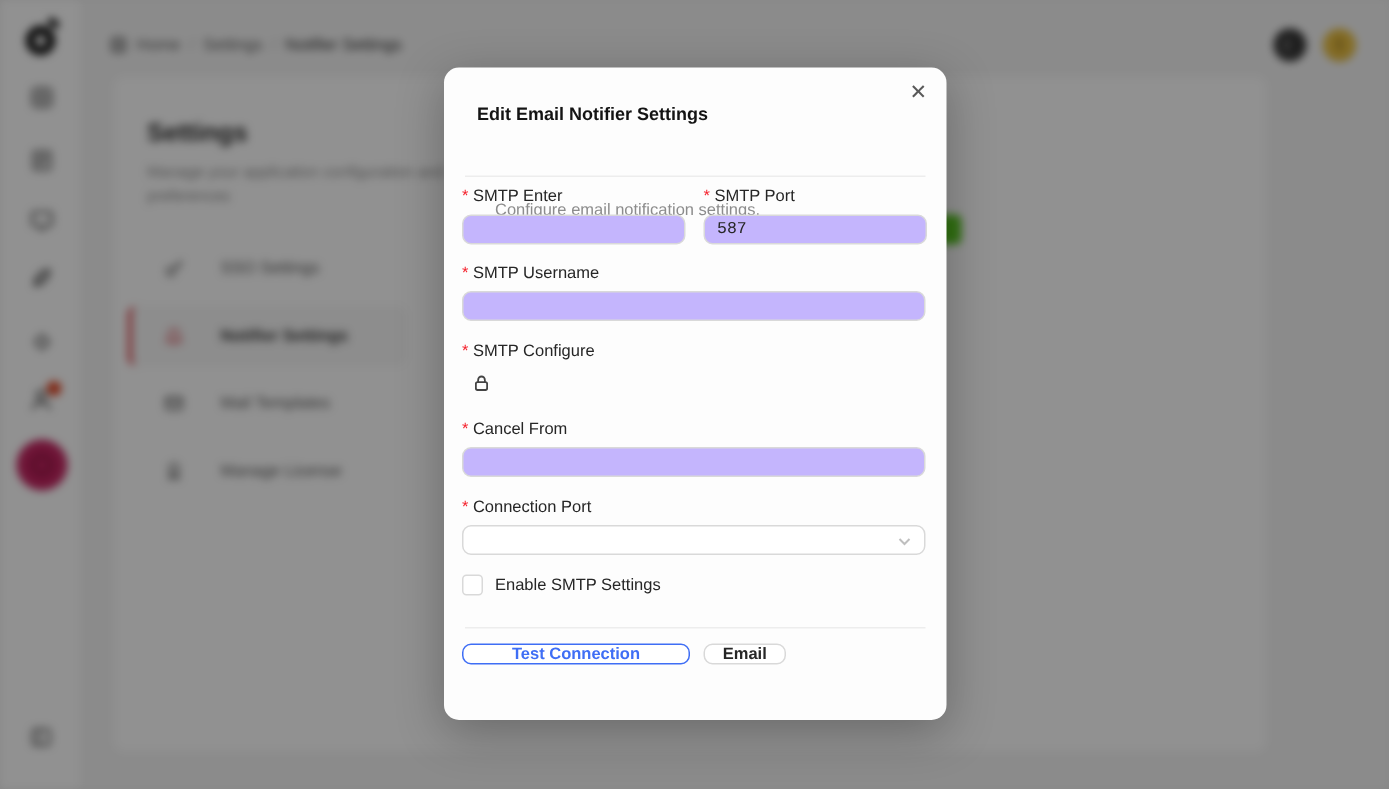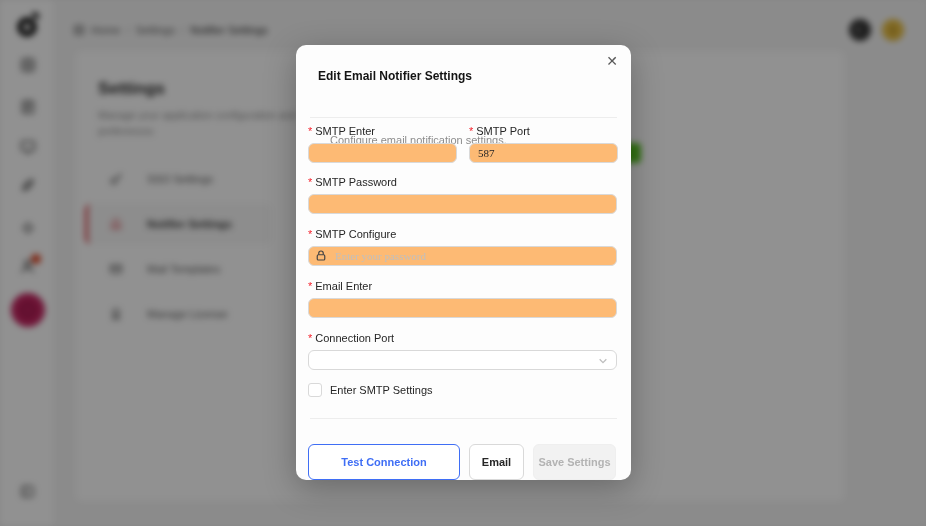--- a/index.html
+++ b/index.html
@@ -57,44 +57,44 @@
     font-size:11px; color:#262626; }
   .m-close { position:absolute; top:8px; right:13px; font-size:14px; color:#595959; cursor:pointer; }
   .m-title { position:absolute; left:22px; top:24px; font-size:12px; font-weight:700; color:#141414; }
   .m-sub { position:absolute; left:34px; top:49px; font-size:11px; color:#8c8c8c;margin-top:40px; }
   .m-div { position:absolute; left:14px; right:14px; border-top:1px solid #ededed; }
   .m-div1 { top:72px; } .m-div2 { top:373px; }
 
   .lbl { position:absolute; font-size:11px; color:#262626; display:flex; gap:3px; }
   .req { color:#f5222d; }
   .inp { position:absolute; height:20px; border:1px solid #d9d9d9; border-radius:6px;
-    background:#fdba74; font-size:11px; padding:0 8px; color:#262626;
-    font-family:Liberation Serif, serif; outline:none; }
+    background:#c4b5fd; font-size:11px; padding:0 8px; color:#262626;
+    font-family:Liberation Mono, monospace; outline:none; }
   .inp::placeholder { color:#bfbfbf; }
 
   .lbl-host { left:12px; top:80px; }   .lbl-port { left:173px; top:80px; }
   .inp-host { left:12px; top:98px; width:149px; }
   .inp-port { left:173px; top:98px; width:149px; }
   .lbl-user { left:12px; top:131px; }  .inp-user { left:12px; top:149px; width:309px; }
   .lbl-pass { left:12px; top:183px; }  .inp-pass { left:12px; top:201px; width:309px; padding-left:26px; }
   .lock-ic  { position:absolute; left:19px; top:204px; color:#444; pointer-events:none; }
   .lbl-from { left:12px; top:235px; }  .inp-from { left:12px; top:253px; width:309px; }
   .lbl-conn { left:12px; top:287px; }
   .sel { position:absolute; left:12px; top:305px; width:309px; height:20px;
     border:1px solid #d9d9d9; border-radius:6px; background:#fff; cursor:pointer; }
   .sel .chev { position:absolute; right:8px; top:5px; color:#bfbfbf; }
 
   .chk-row { position:absolute; left:12px; top:338px; display:flex; align-items:center;
     gap:8px; font-size:11px; color:#262626; }
   .chk { width:14px; height:14px; border:1px solid #d9d9d9; border-radius:3px;
     background:#fff; appearance:none; cursor:pointer; margin:0; }
 
   .btns { position:absolute; left:12px; top:384px; display:flex; gap:9px; }
-  .btn { height:36px; border-radius:6px; font-size:11px; font-weight:600; cursor:pointer;
-    font-family:"Liberation Sans", sans-serif; display:flex; align-items:center; justify-content:center;margin-top:15px; }
+  .btn { height:14px; border-radius:6px; font-size:11px; font-weight:600; cursor:pointer;
+    font-family:"Liberation Sans", sans-serif; display:flex; align-items:center; justify-content:center; }
   .btn-test { width:152px; border:1px solid #3f6ef5; color:#3f6ef5; background:#fff; }
   .btn-cancel { width:55px; border:1px solid #d9d9d9; color:#262626; background:#fff; }
   .btn-save { width:83px; border:1px solid #efefef; color:#b3b3b3; background:#f2f2f2; cursor:not-allowed; }
 
   svg { display:block; }
 </style>
 </head>
 <body>
 
 <div class="stage">
@@ -242,61 +242,59 @@
     <input class="inp inp-host" type="text" value="" style="">
 
     <div class="lbl lbl-port">
       <span class="req">*</span>
       <span>SMTP Port</span>
     </div>
     <input class="inp inp-port" type="text" value="587" style="">
 
     <div class="lbl lbl-user">
       <span class="req">*</span>
-      <span>SMTP Password</span>
+      <span>SMTP Username</span>
     </div>
     <input class="inp inp-user" type="text" value="" style="">
 
     <div class="lbl lbl-pass">
       <span class="req">*</span>
       <span>SMTP Configure</span>
     </div>
-    <input class="inp inp-pass" type="password" placeholder="Enter your password" style="">
     <span class="lock-ic">
       <svg width="12" height="13" viewBox="0 0 16 16" fill="none" stroke="currentColor" stroke-width="1.6">
         <rect x="3" y="7" width="10" height="7" rx="1.5"></rect>
           <path d="M5 7V5a3 3 0 0 1 6 0v2"></path>
       </svg>
     </span>
 
     <div class="lbl lbl-from">
       <span class="req">*</span>
-      <span>Email Enter</span>
+      <span>Cancel From</span>
     </div>
     <input class="inp inp-from" type="text" value="" style="">
 
     <div class="lbl lbl-conn">
       <span class="req">*</span>
       <span>Connection Port</span>
     </div>
     <div class="sel">
       <span class="chev">
         <svg width="10" height="10" viewBox="0 0 12 12" fill="none" stroke="currentColor" stroke-width="1.6">
           <path d="M2 4l4 4 4-4"></path>
         </svg>
       </span>
     </div>
 
     <label class="chk-row">
       <input type="checkbox" class="chk" style="">
-      <span>Enter SMTP Settings</span>
+      <span>Enable SMTP Settings</span>
     </label>
 
     <div class="m-div m-div2"></div>
 
     <div class="btns">
       <button class="btn btn-test">Test Connection</button>
       <button class="btn btn-cancel">Email</button>
-      <button class="btn btn-save" disabled="">Save Settings</button>
     </div>
   </div>
 
 </div>
 
 </body></html>

